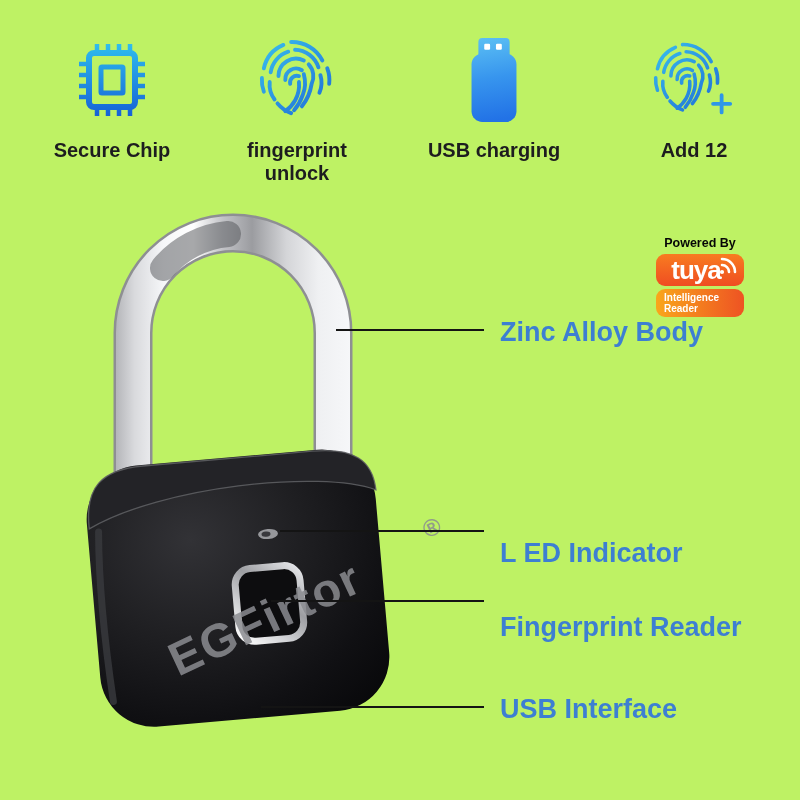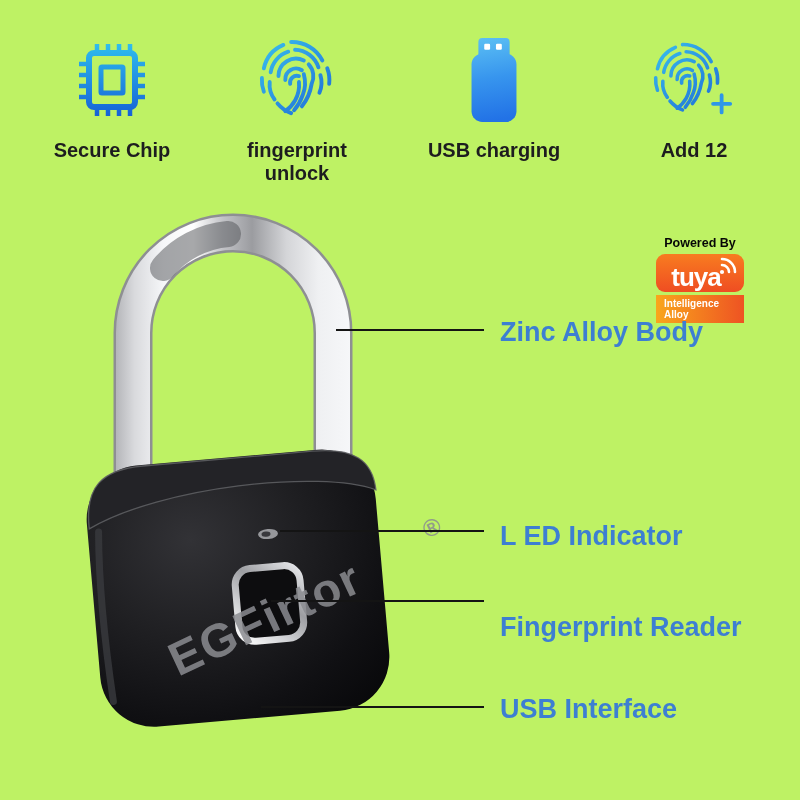--- a/index.html
+++ b/index.html
@@ -8,27 +8,27 @@
 
   
   .feature{position:absolute;top:38px;width:176px;text-align:center;}
   .feature .icon-box{height:84px;display:flex;align-items:center;justify-content:center;}
   .feature .flabel{margin-top:17px;font-size:20px;font-weight:bold;line-height:23px;color:#1d1d1f;}
   .f1{left:24px;} .f2{left:209px;} .f3{left:406px;} .f4{left:606px;}
 
   
   .tuya{position:absolute;left:656px;top:222px;width:88px;margin-top:14px;}
   .powered{font-size:12.5px;font-weight:bold;color:#060606;text-align:center;margin-bottom:4px;}
-  .tuya-box{position:relative;height:38px;border-radius:9px;
+  .tuya-box{position:relative;height:32px;border-radius:9px;
             background:linear-gradient(180deg,#f87c20,#ef4d22);
-            display:flex;align-items:flex-end;justify-content:center;}
+            display:flex;align-items:flex-start;justify-content:center;}
   .tuya-word{color:#ffffff;font-size:26px;font-weight:bold;letter-spacing:-1px;
              transform:translate(-4px,1px);}
   .tuya-sig{position:absolute;top:3px;right:5px;}
-  .tuya-badge{margin-top:3px;height:28px;border-radius:0;
+  .tuya-badge{margin-top:3px;height:28px;border-radius:9px;
               background:linear-gradient(90deg,#f9a61b,#ee5323);
               color:#ffffff;font-size:10px;font-weight:bold;line-height:11px;
               padding:3px 0 0 8px;box-sizing:border-box;text-align:left;}
 
   
   .callout-line{position:absolute;height:2px;background:#141414;}
   .callout-label{position:absolute;left:500px;font-size:27px;font-weight:bold;color:#3d7fd2;white-space:nowrap;}
 
   
   .padlock{position:absolute;left:60px;top:200px;}
@@ -159,21 +159,21 @@
     <div class="tuya-box">
       <span class="tuya-word">tuya</span>
       <svg class="tuya-sig" width="20" height="18" viewBox="0 0 20 18">
         <path d="M3 8 A7 7 0 0 1 10 15" fill="none" stroke="#ffffff" stroke-width="2.6" stroke-linecap="round"></path>
         <path d="M3 2 A13 13 0 0 1 16 15" fill="none" stroke="#ffffff" stroke-width="2.6" stroke-linecap="round"></path>
         <circle cx="3" cy="15" r="2.1" fill="#ffffff"></circle>
       </svg>
     </div>
     <div class="tuya-badge">
       <div>Intelligence</div>
-      <div>Alloy</div>
+      <div>Reader</div>
     </div>
   </div>
 
   <svg class="padlock" width="440" height="580" viewBox="60 200 440 580">
 
     <g>
       <path d="M133 475 L133 333 A100 100 0 0 1 333 333 L333 462" fill="none" stroke="#8e8f93" stroke-width="39"></path>
       <path d="M133 475 L133 333 A100 100 0 0 1 333 333 L333 462" fill="none" stroke="url(#chromeGrad)" stroke-width="34"></path>
       <path d="M163 268 A96 96 0 0 1 228 234" fill="none" stroke="rgba(80,82,86,0.5)" stroke-width="26" stroke-linecap="round"></path>
     </g>
@@ -198,17 +198,17 @@
       <text x="462" y="656" font-size="24">®</text>
     </g>
   </svg>
 
   <div class="callout-line" style="left:336px;top:329px;width:148px;"></div>
   <div class="callout-line" style="left:280px;top:530px;width:204px;"></div>
   <div class="callout-line" style="left:271px;top:600px;width:213px;"></div>
   <div class="callout-line" style="left:261px;top:706px;width:223px;"></div>
 
   <div class="callout-label" style="top:317px;">Zinc Alloy Body</div>
-  <div class="callout-label" style="top:521px;">L ED Indicator</div>
+  <div class="callout-label" style="top:538px;">L ED Indicator</div>
   <div class="callout-label" style="top:589px;margin-top:23px;">Fingerprint Reader</div>
   <div class="callout-label" style="top:694px;">USB Interface</div>
 
 </div>
 
 </body></html>

